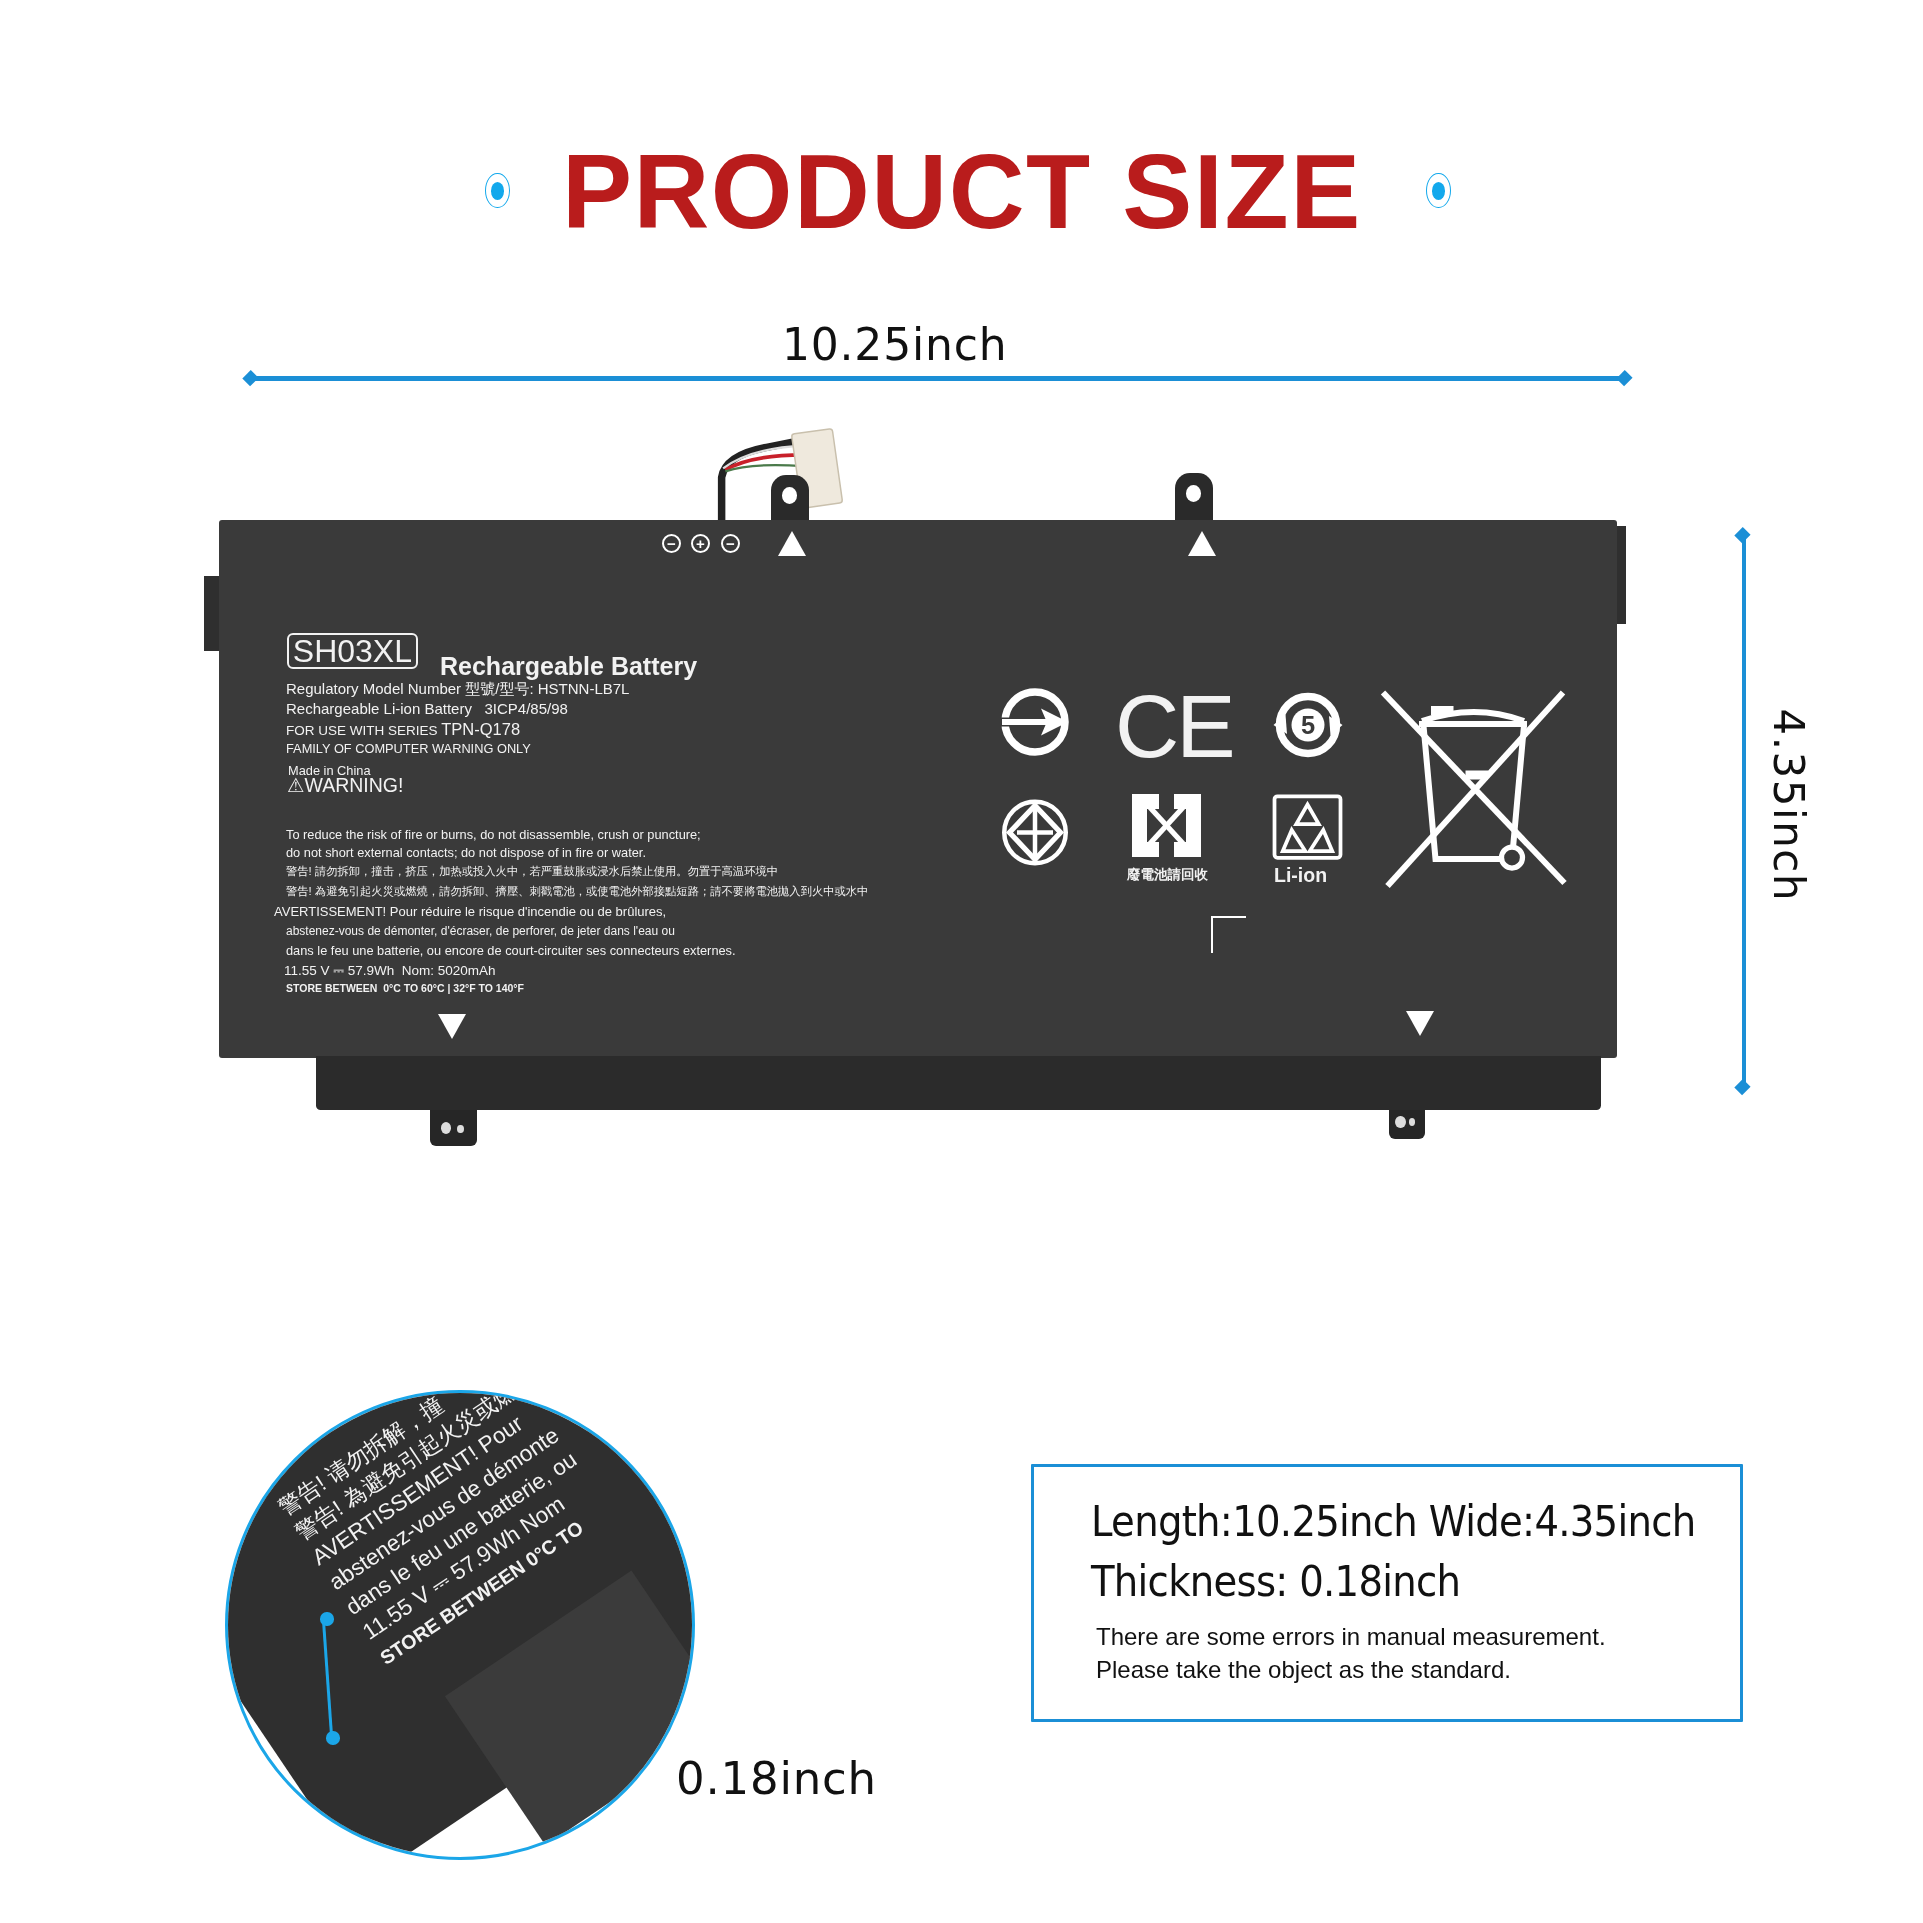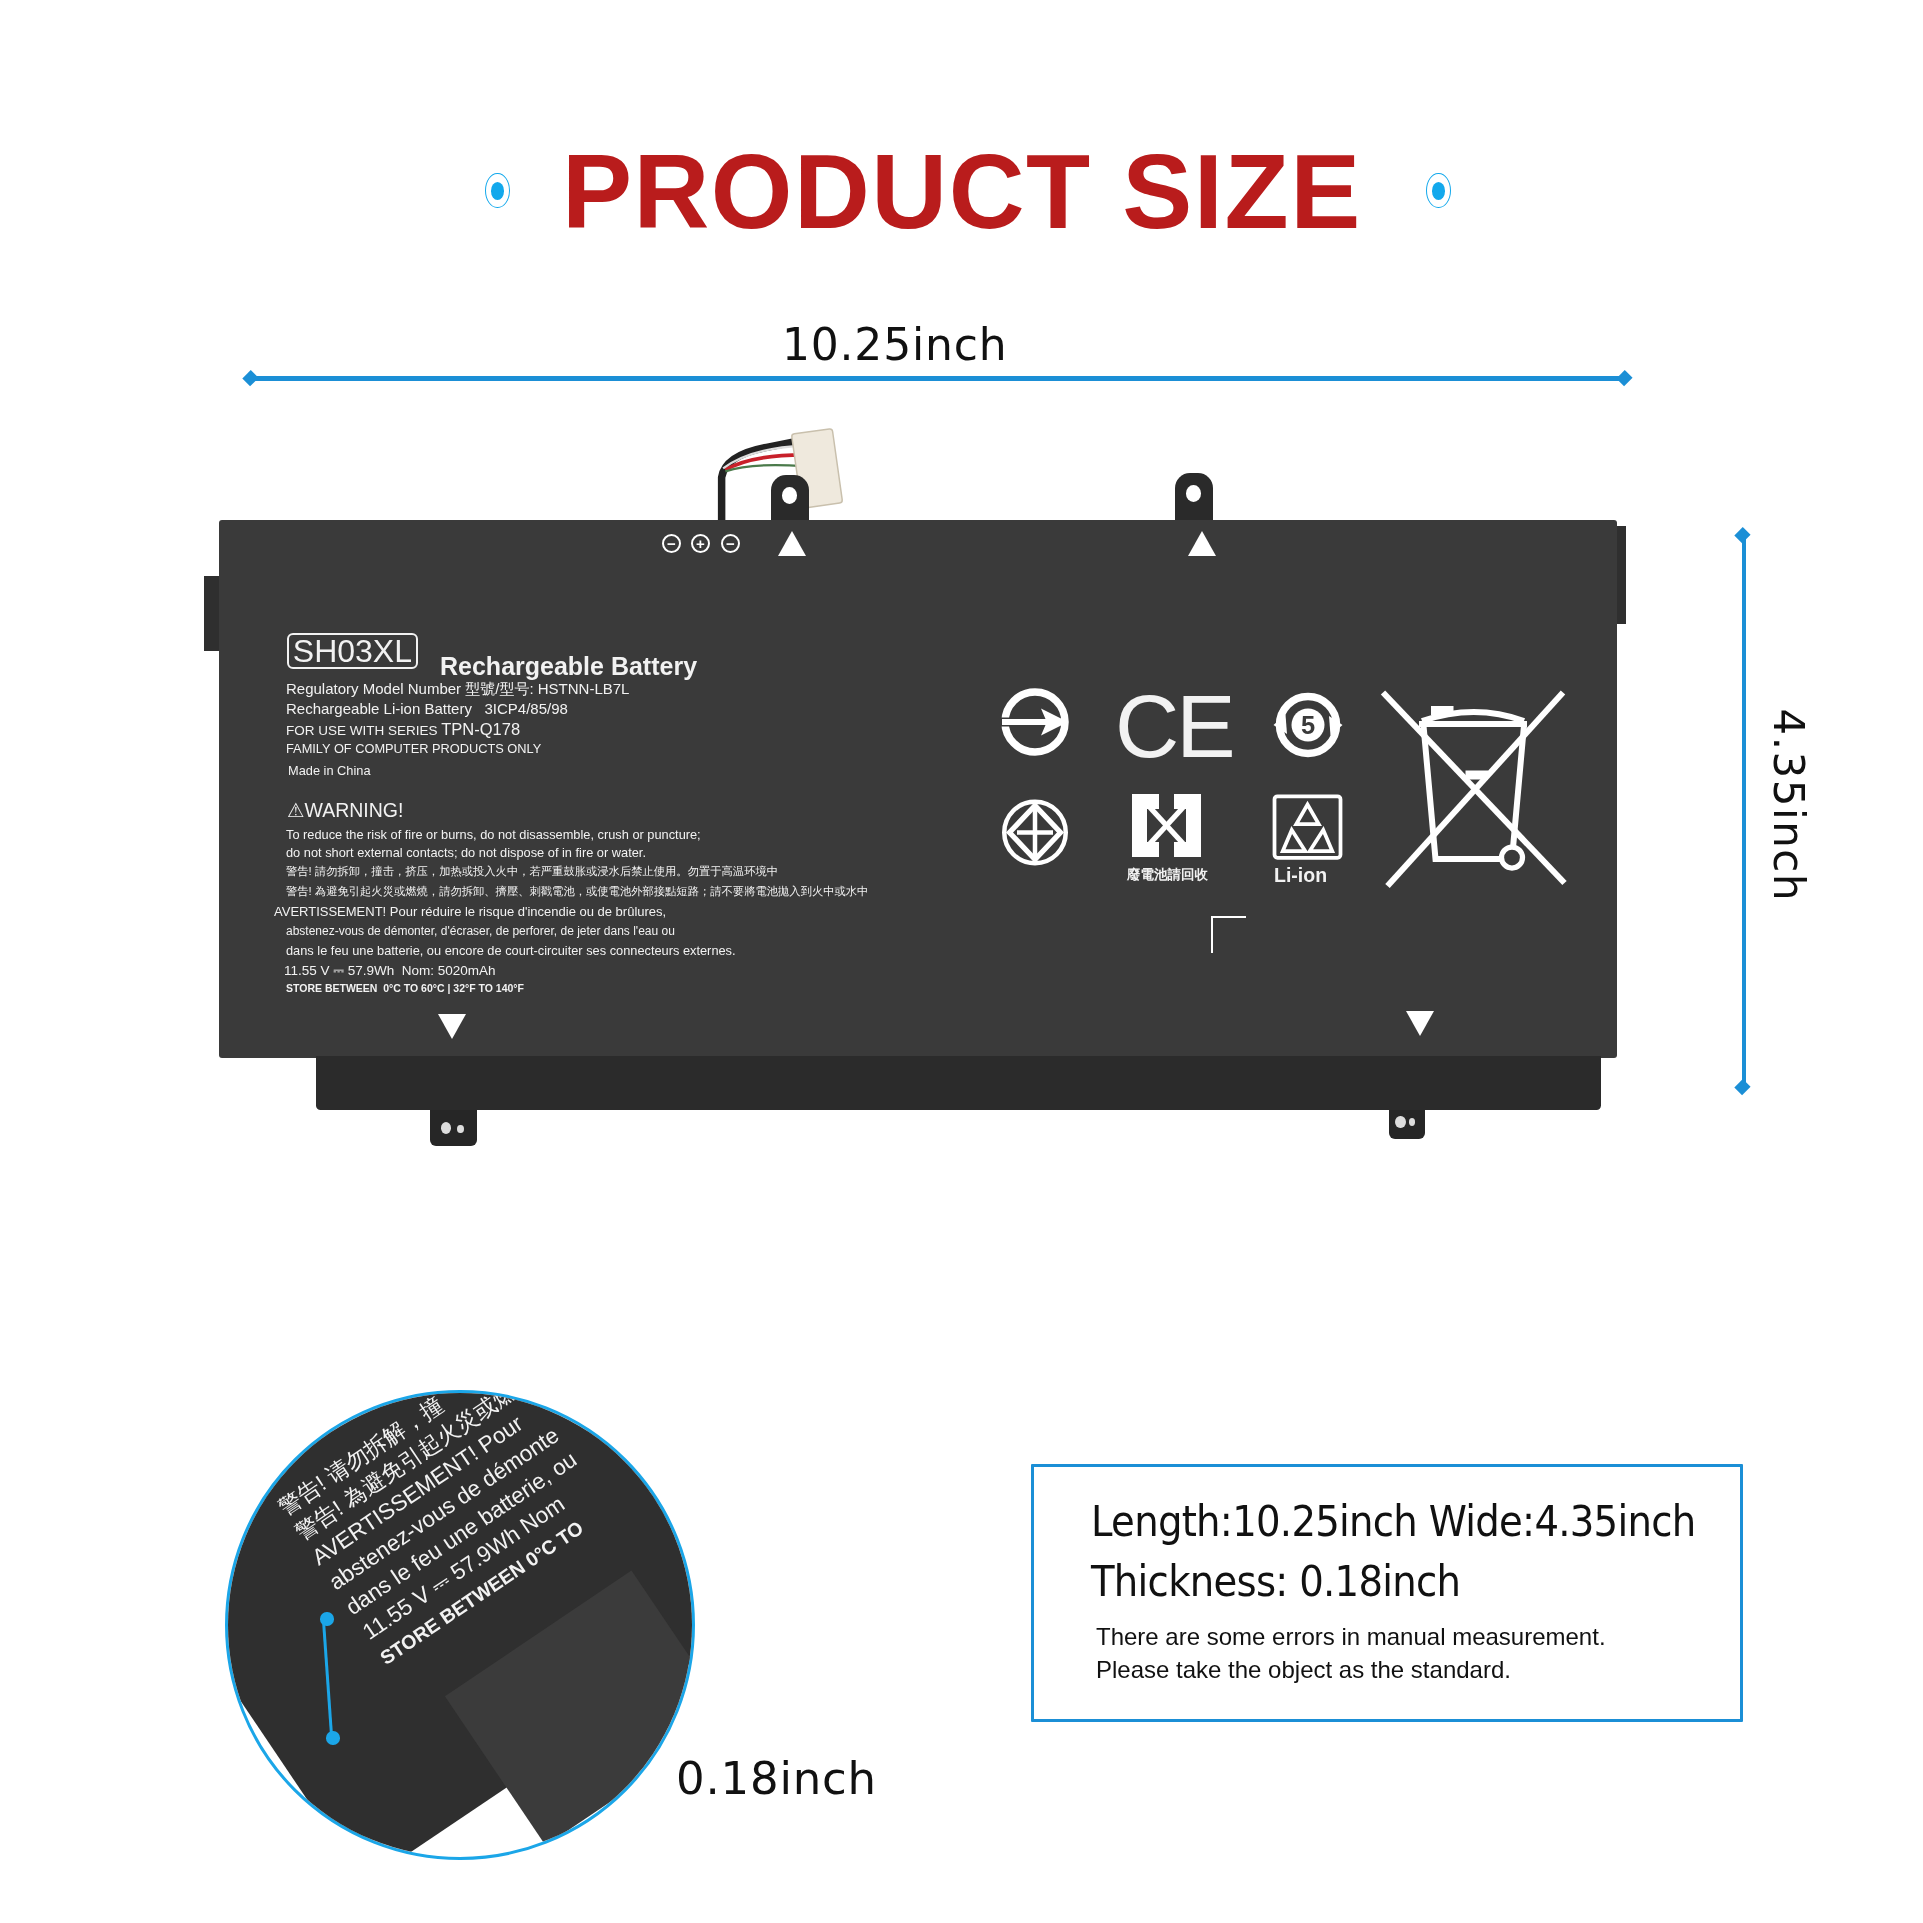--- a/index.html
+++ b/index.html
@@ -82,24 +82,24 @@
 <div class="abs" style="left:1211px;top:916px;width:33px;height:35px;border-left:2.3px solid #fff;border-top:2.3px solid #fff;"></div>
 
 <div class="abs lbl modelbox">SH03XL</div>
 <div class="abs lbl" style="left:440px;top:640px;font-size:25px;font-weight:bold;margin-top:12px;">Rechargeable Battery</div>
 <div class="abs lbl" style="left:286px;top:680px;font-size:15px;">Regulatory Model Number 型號/型号: HSTNN-LB7L</div>
 <div class="abs lbl" style="left:286px;top:700px;font-size:15px;white-space:pre;">Rechargeable Li-ion Battery   3ICP4/85/98</div>
 <div class="abs lbl" style="left:286px;top:720px;font-size:13.5px;">
   <span>FOR USE WITH  SERIES</span>
   <span style="font-size:16.5px;">TPN-Q178</span>
 </div>
-<div class="abs lbl" style="left:286px;top:741px;font-size:12.8px;">FAMILY OF COMPUTER PRODUCTS ONLY</div>
+<div class="abs lbl" style="left:286px;top:741px;font-size:12.8px;">FAMILY OF COMPUTER WARNING ONLY</div>
 <div class="abs lbl" style="left:288px;top:763px;font-size:12.8px;">Made in China</div>
 
-<div class="abs lbl" style="left:287px;top:799px;font-size:19.5px;">
+<div class="abs lbl" style="left:287px;top:774px;font-size:19.5px;">
   <span>⚠</span><span>WARNING!</span>
 </div>
 <div class="abs lbl" style="left:286px;top:827px;font-size:12.8px;">To reduce the risk of fire or burns, do not disassemble, crush or puncture;</div>
 <div class="abs lbl" style="left:286px;top:845px;font-size:12.8px;">do not short external contacts; do not dispose of in fire or water.</div>
 <div class="abs lbl" style="left:286px;top:864px;font-size:11.3px;">警告! 請勿拆卸，撞击，挤压，加热或投入火中，若严重鼓胀或浸水后禁止使用。勿置于高温环境中</div>
 <div class="abs lbl" style="left:286px;top:884px;font-size:11.3px;">警告! 為避免引起火災或燃燒，請勿拆卸、擠壓、刺戳電池，或使電池外部接點短路；請不要將電池拋入到火中或水中</div>
 <div class="abs lbl" style="left:274px;top:904px;font-size:13px;">AVERTISSEMENT! Pour réduire le risque d'incendie ou de brûlures,</div>
 <div class="abs lbl" style="left:286px;top:924px;font-size:12px;">abstenez-vous de démonter, d'écraser, de perforer, de jeter dans l'eau ou</div>
 <div class="abs lbl" style="left:286px;top:943px;font-size:12.8px;">dans le feu une batterie, ou encore de court-circuiter ses connecteurs externes.</div>
 <div class="abs lbl" style="left:284px;top:963px;font-size:13.5px;white-space:pre;">11.55 V ⎓ 57.9Wh  Nom: 5020mAh</div>

